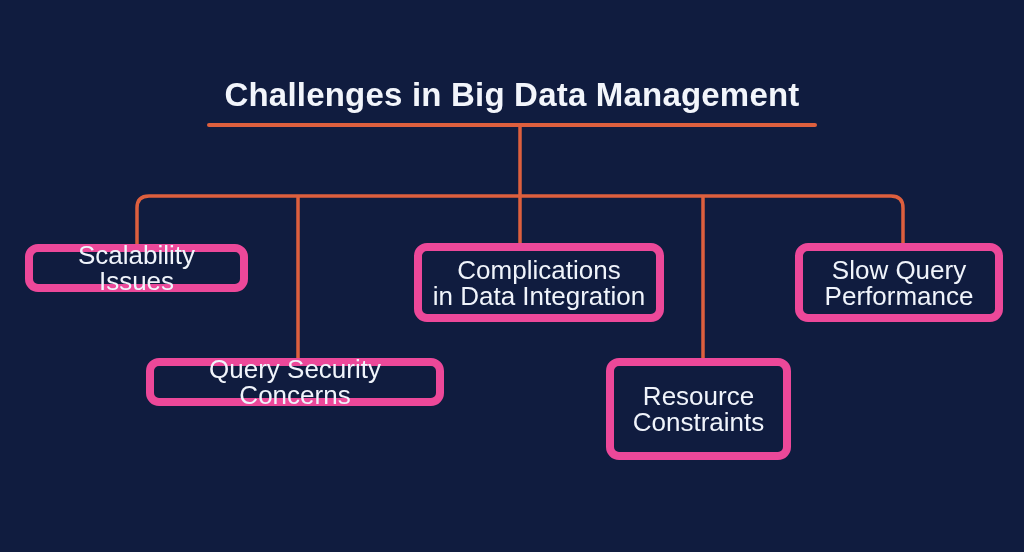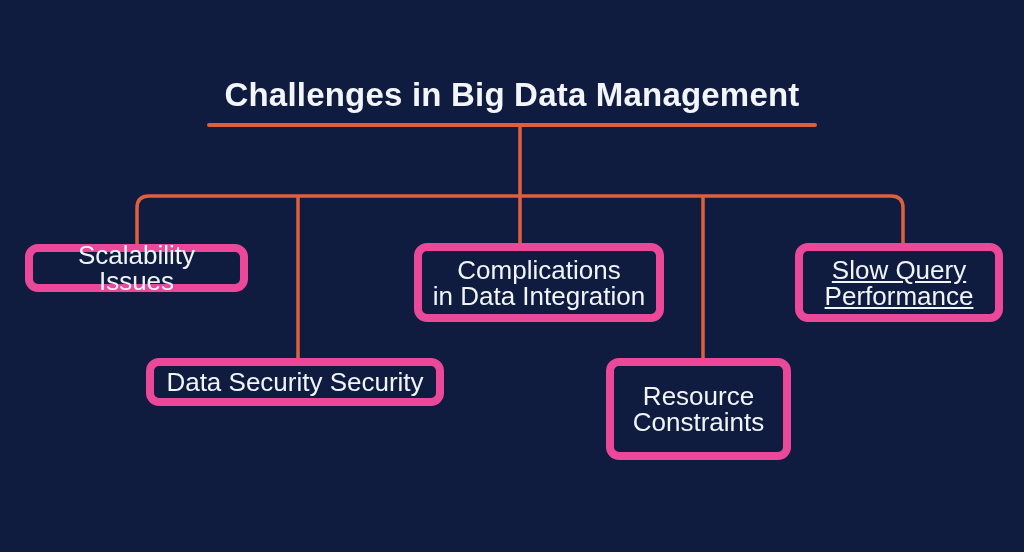--- a/index.html
+++ b/index.html
@@ -74,31 +74,31 @@
     <path d="M 703 196 L 703 358" fill="none" stroke="#dd5f3e" stroke-width="3.5"></path>
   </svg>
 
   <div class="diagram-title">Challenges in Big Data Management</div>
 
   <div class="node" style="left:25px; top:244px; width:223px; height:48px;">
     <span class="node-label">Scalability Issues</span>
   </div>
 
   <div class="node" style="left:146px; top:358px; width:298px; height:48px;">
-    <span class="node-label">Data Security Security</span>
+    <span class="node-label">Query Security Concerns</span>
   </div>
 
   <div class="node" style="left:394px; top:243px; width:250px; height:79px;margin-left:20px;">
     <span class="node-label">Complications
 in Data Integration</span>
   </div>
 
   <div class="node" style="left:606px; top:358px; width:185px; height:102px;">
     <span class="node-label">Resource
 Constraints</span>
   </div>
 
-  <div class="node" style="left:795px; top:243px; width:208px; height:79px;text-decoration:underline;">
+  <div class="node" style="left:795px; top:243px; width:208px; height:79px;">
     <span class="node-label">Slow Query
 Performance</span>
   </div>
 
 </div>
 
 </body></html>

